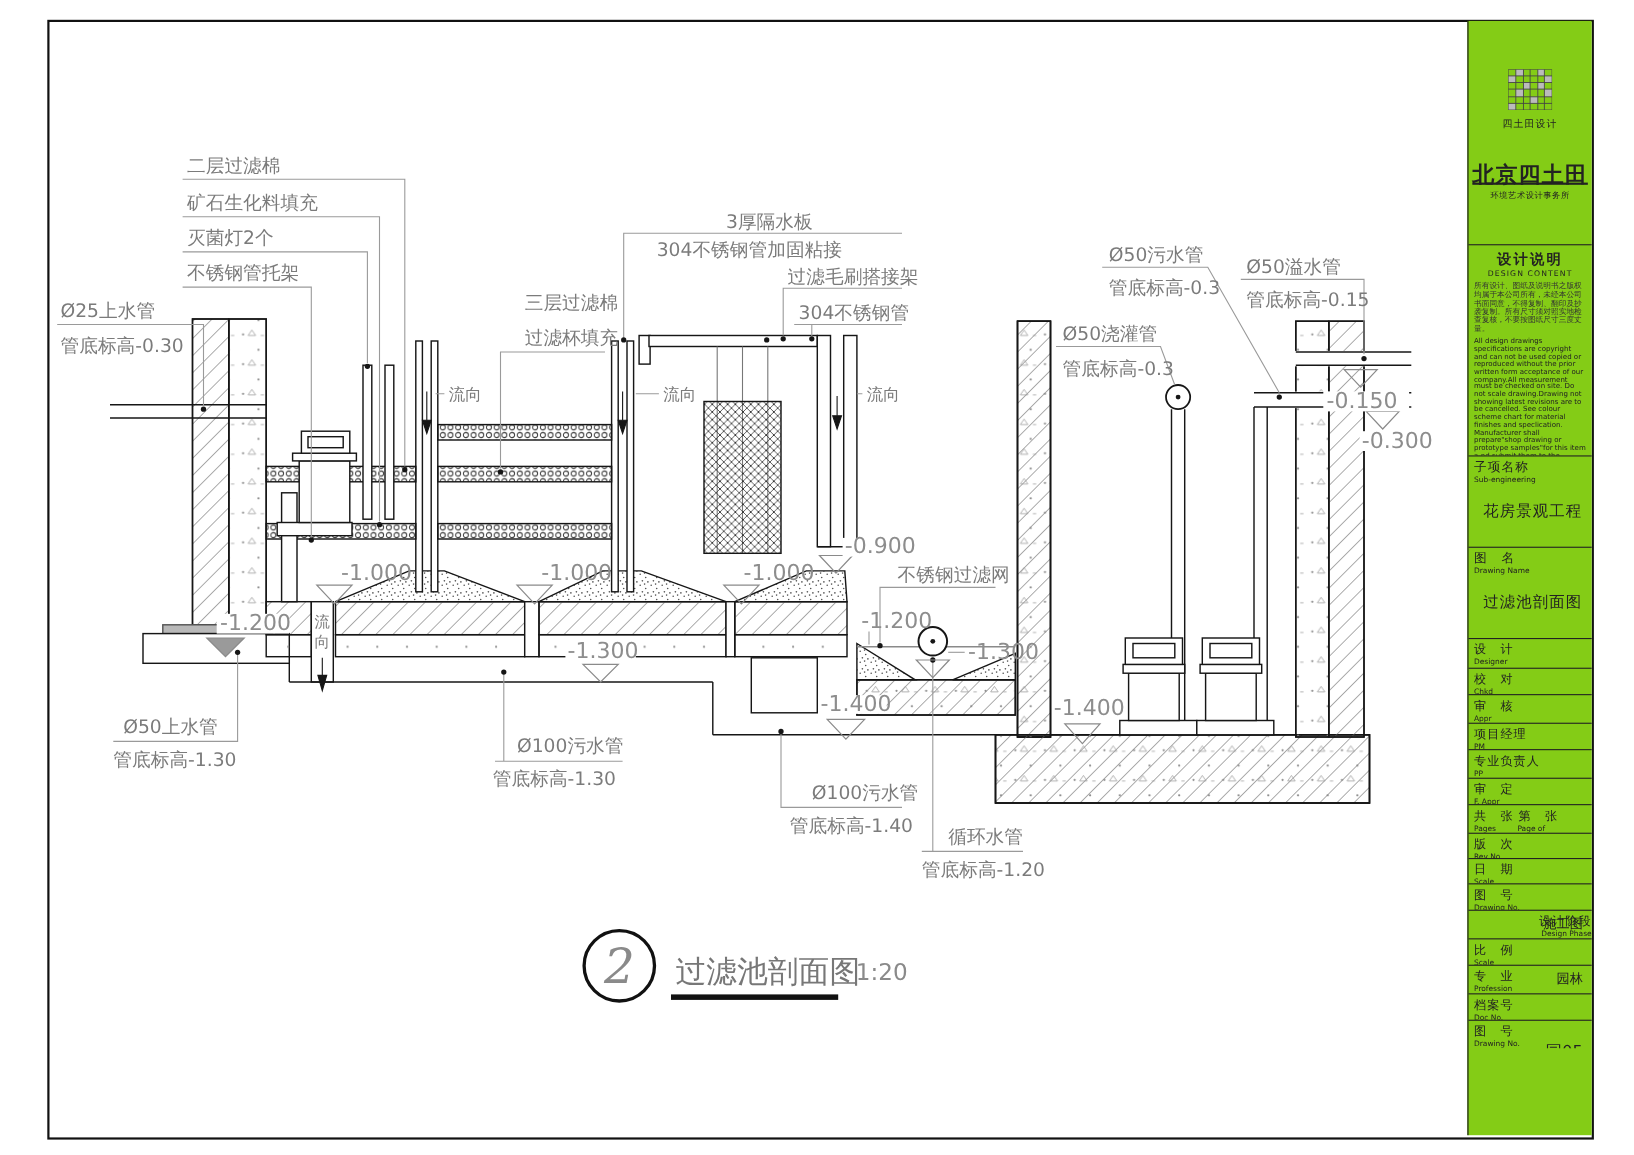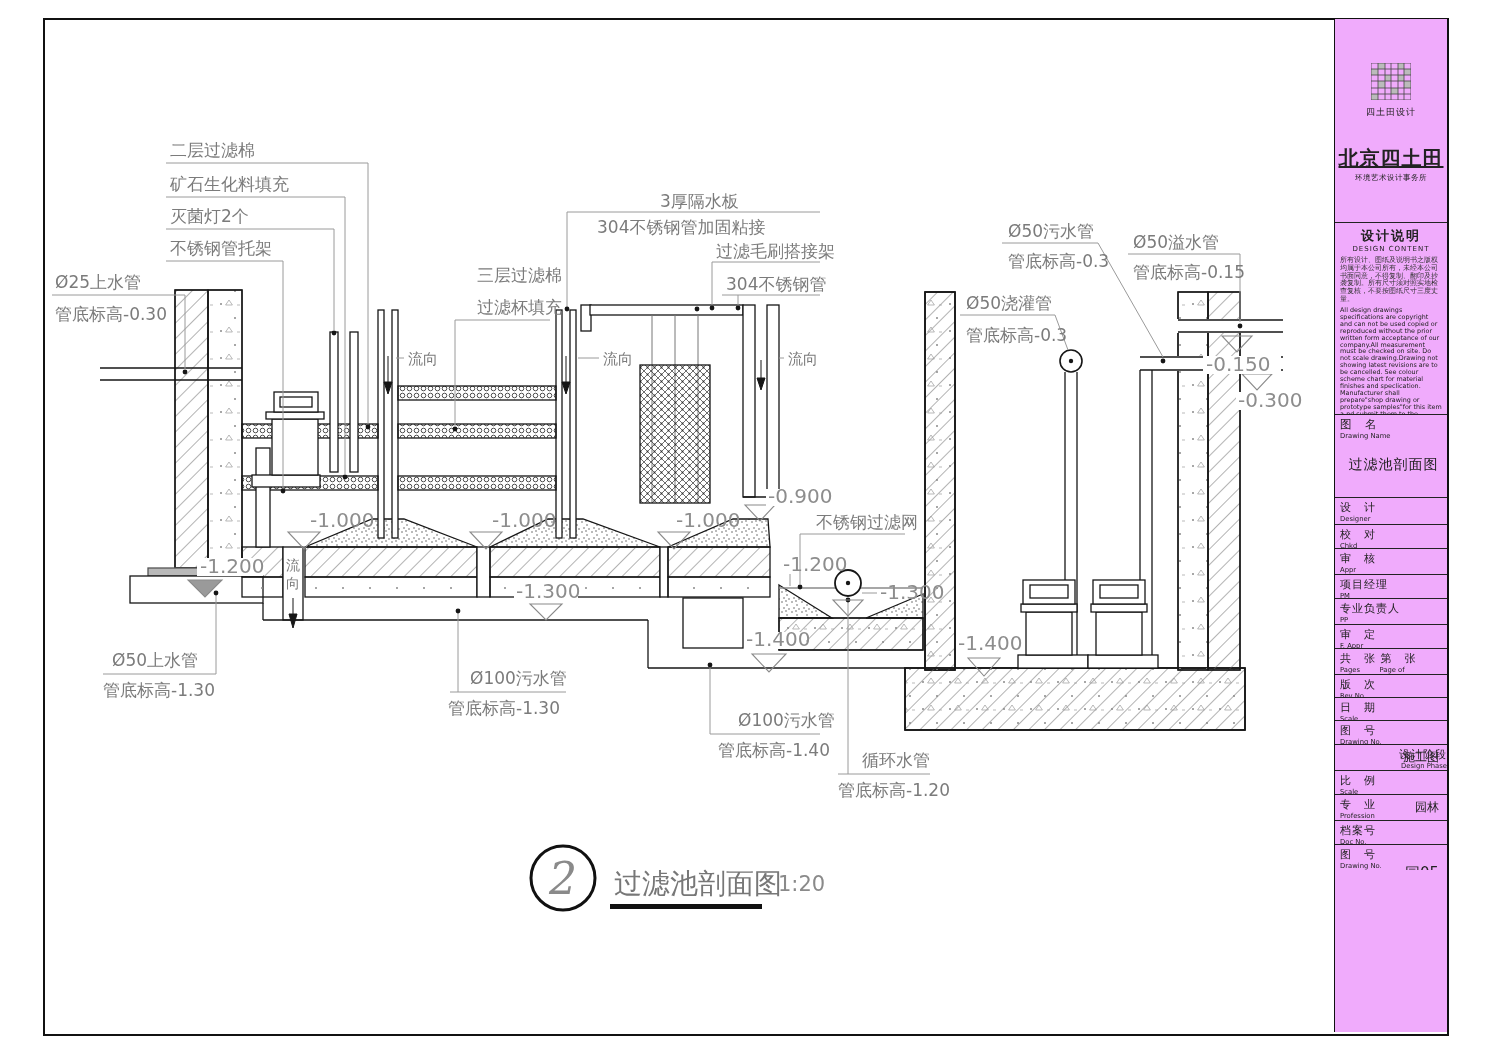--- a/index.html
+++ b/index.html
@@ -1,21 +1,21 @@
 <!DOCTYPE html>
 <html><head>
 <meta charset="utf-8">
 <style>
   html,body{margin:0;padding:0;background:#fff;}
   #sheet{position:relative;width:1485px;height:1050px;background:#fff;overflow:hidden;
          font-family:"DejaVu Sans",sans-serif;}
   #border{position:absolute;left:43px;top:18px;width:1402px;height:1014px;border:2px solid #111;}
   #dwg{position:absolute;left:0;top:0;}
   
-  #tblock{position:absolute;left:1334px;top:19px;width:112px;height:1013px;background:#f0abfc;
+  #tblock{position:absolute;left:1334px;top:19px;width:112px;height:1013px;background:#84cc16;
           border-left:1.5px solid #111;color:#222;}
   #tblock .sec{border-bottom:1px solid #222;position:relative;overflow:hidden;}
   #logo-sec{height:203px;text-align:center;}
   #logo-sec svg{margin-top:44px;}
   .logo-cap{font-size:9px;letter-spacing:1px;margin-top:2px;}
   .company{font-size:20px;font-weight:bold;letter-spacing:1px;margin-top:26px;text-decoration:underline;}
   .company-sub{font-size:7.5px;letter-spacing:.5px;margin-top:1px;}
   #note-sec{height:192px;padding:4px 5px 0 5px;box-sizing:border-box;}
   .note-h-cn{font-size:13px;font-weight:bold;text-align:center;letter-spacing:2px;}
   .note-h-en{font-size:7px;text-align:center;letter-spacing:1px;margin-bottom:4px;}
@@ -393,20 +393,25 @@
       <div class="company-sub">环境艺术设计事务所</div>
     </div>
     <div id="note-sec" class="sec">
       <div class="note-h-cn">设计说明</div>
       <div class="note-h-en">DESIGN CONTENT</div>
       <div class="note-cn">所有设计、图纸及说明书之版权均属于本公司所有，未经本公司书面同意，不得复制、翻印及抄袭复制。所有尺寸须对照实地检查复核，不要按图纸尺寸三度丈量。</div>
       <div class="note-en">All design drawings specifications are copyright and can not be used copied or reproduced without the prior written form acceptance of our company.All measurement must be checked on site. Do not scale drawing.Drawing not showing latest revisions are to be cancelled. See colour scheme chart for material finishes and speclication. Manufacturer shall prepare"shop drawing or prototype samples"for this item a-nd submit them to the designer for checking and approval.</div>
     </div>
     <div id="tb-fields">
         <div class="tbrow big" style="height: 83px;">
+          <div class="cn">子项名称</div>
+          <div class="en">Sub-engineering</div>
+          <span class="bigval">花房景观工程</span>
+        </div>
+        <div class="tbrow big" style="height: 83px;">
           <div class="cn">图　名</div>
           <div class="en">Drawing Name</div>
           <span class="bigval">过滤池剖面图</span>
         </div>
         <div class="tbrow" style="height: 27px;">
           <div class="cn">设　计</div>
           <div class="en">Designer</div>
         </div>
         <div class="tbrow" style="height: 24px;">
           <div class="cn">校　对</div>

